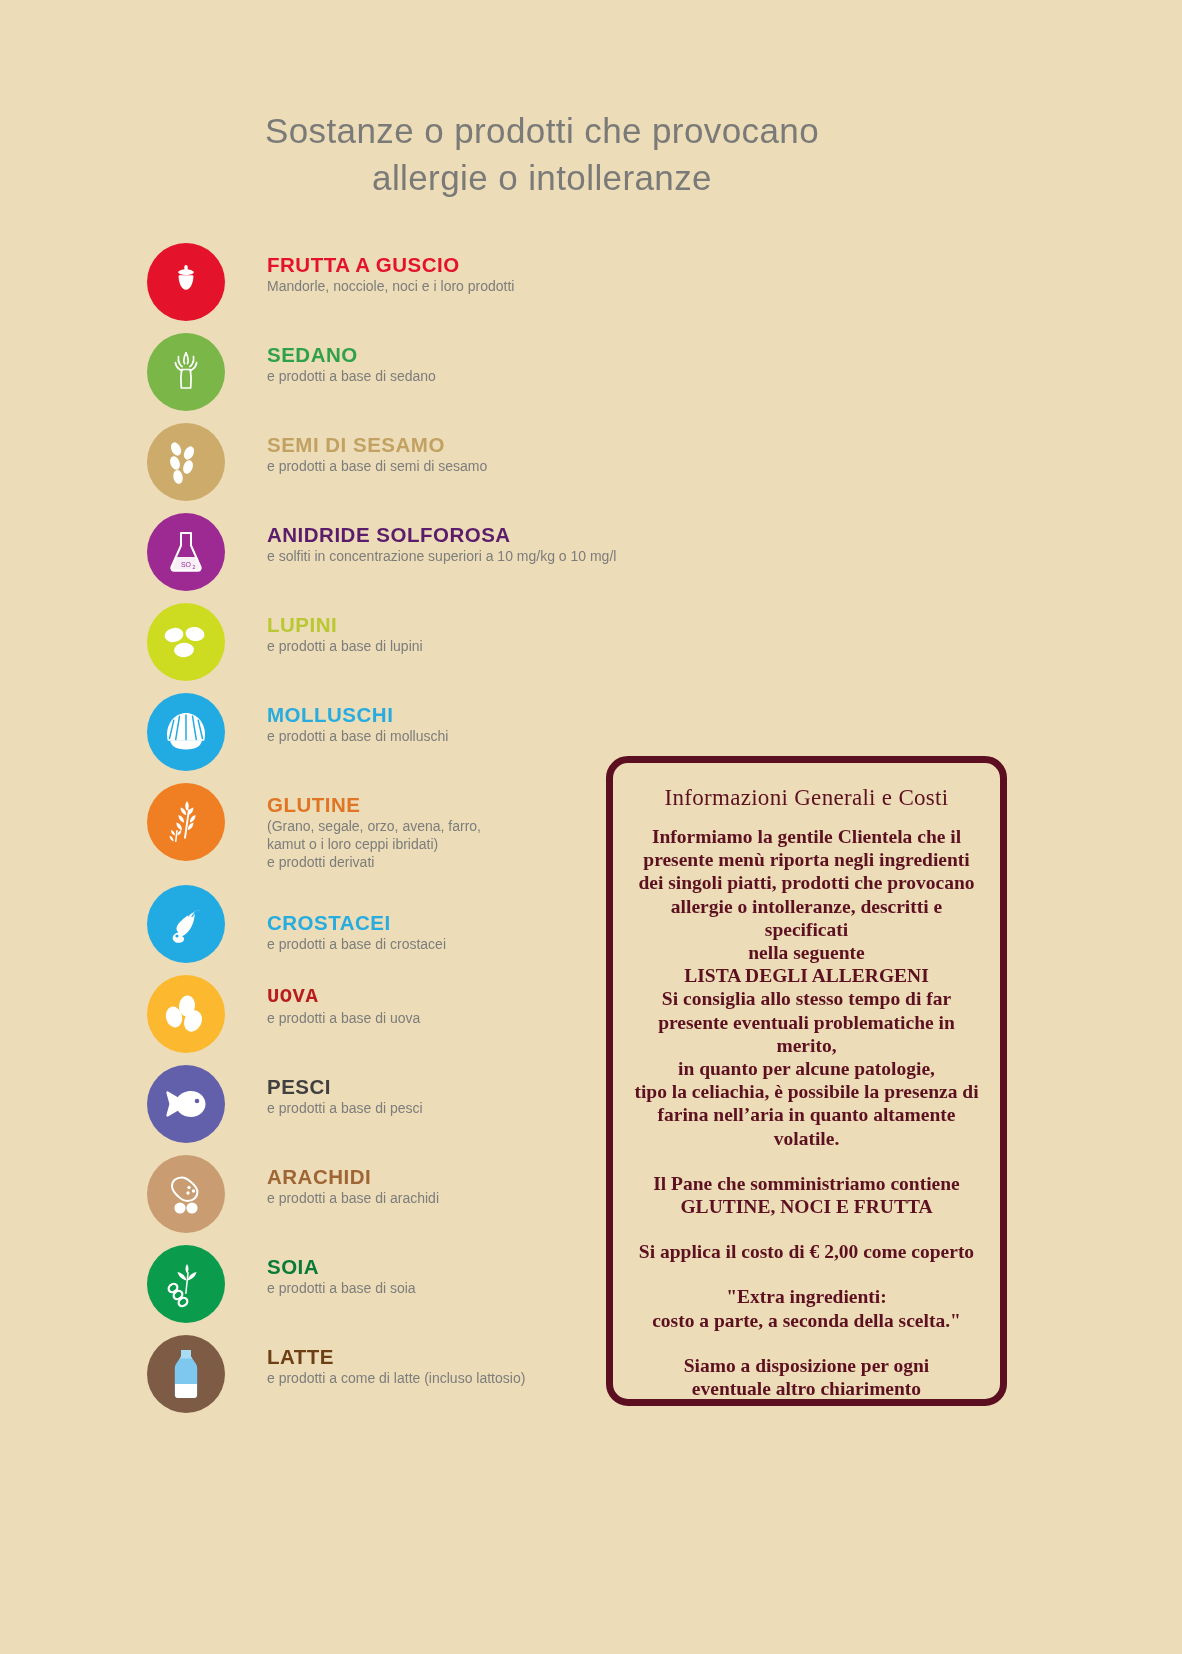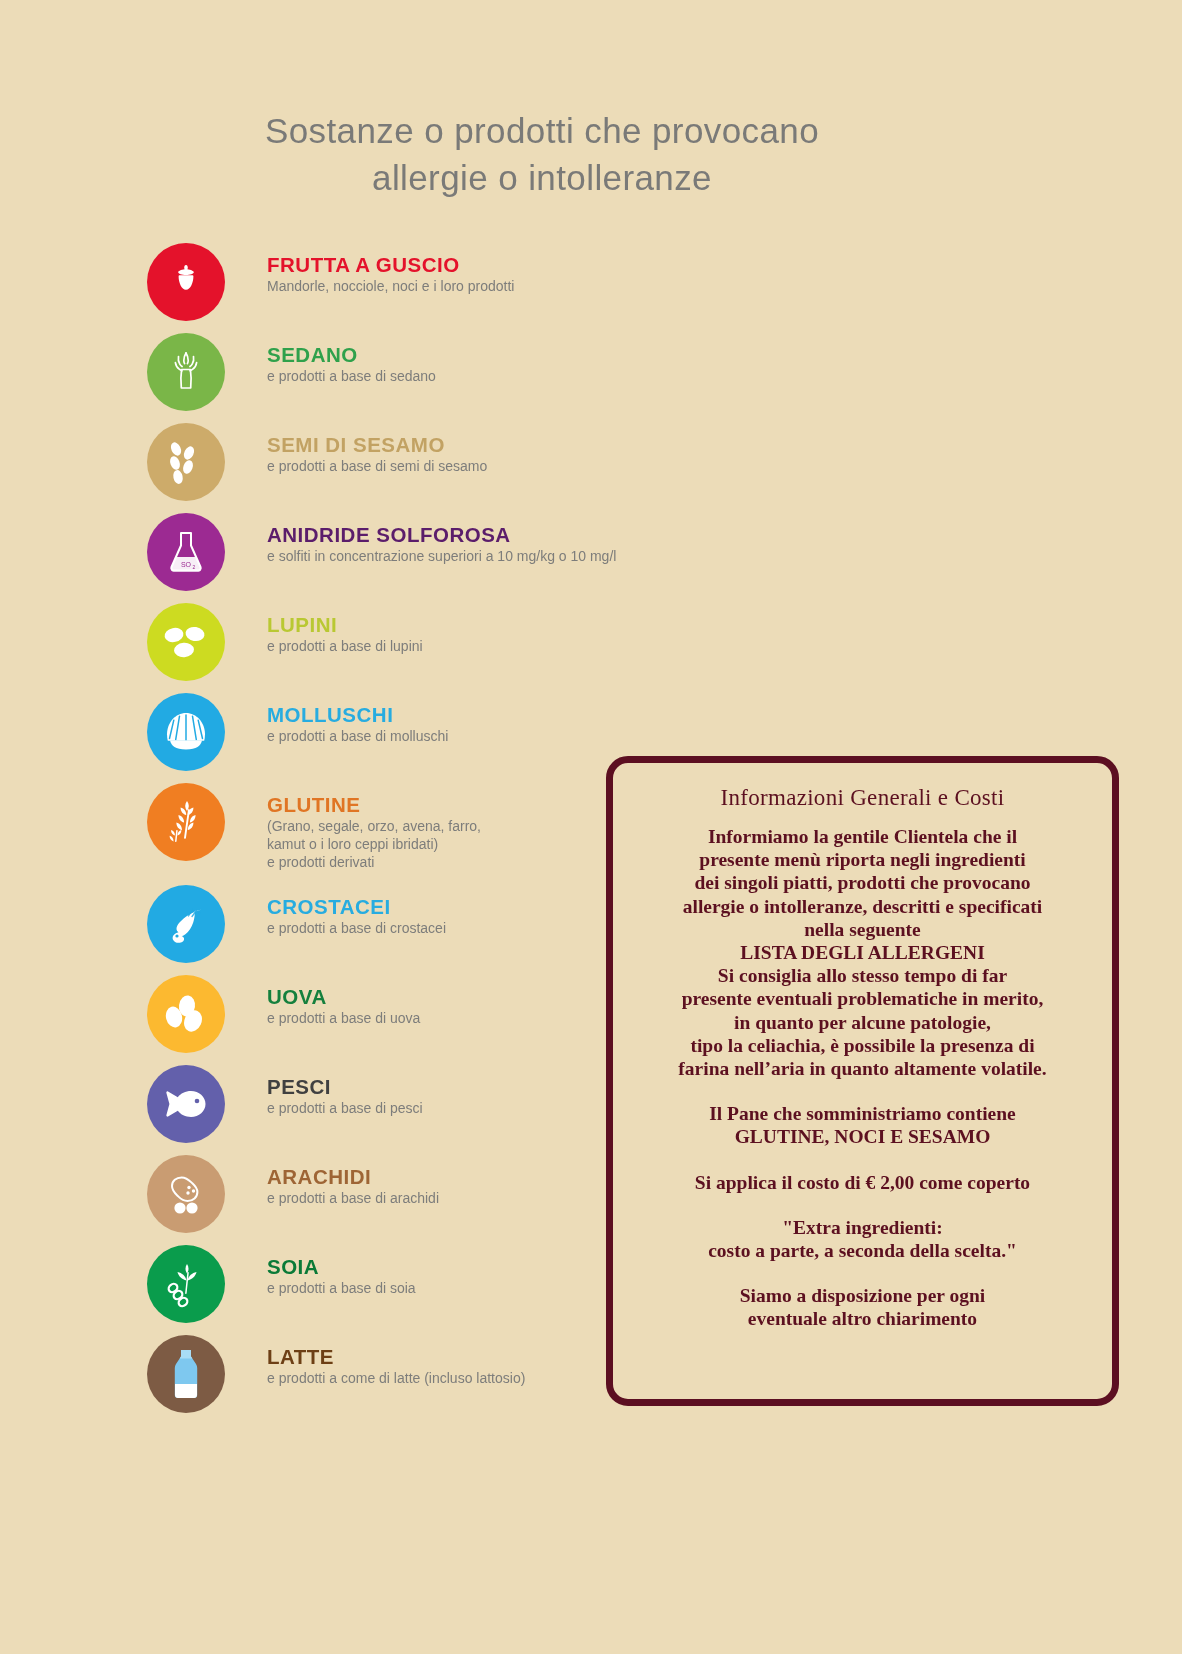--- a/index.html
+++ b/index.html
@@ -75,21 +75,21 @@
     font-weight: 400;
     margin-top: 1px;
     white-space: pre-line;
   }
 
   
   #info-panel {
     position: absolute;
     left: 606px;
     top: 756px;
-    width: 513px;
+    width: 401px;
     height: 650px;
     box-sizing: border-box;
     border: 7px solid #5c0f21;
     border-radius: 22px;
     padding: 16px 18px 10px 18px;
     text-align: center;
     font-family: "Liberation Serif", serif;
     color: #5c1020;
   }
   #info-panel-heading {
@@ -246,36 +246,36 @@
         <path d="M44 7c-5 .5-10.5 2.5-15.5 5.5-4 2.4-7.5 5.2-10 8-1.9 2.1-3 4.3-3 6.3 0 1.6.7 2.8 2 3.4-2 .6-3.5 1.4-4.5 2.5-1.3 1.4-1.7 3.1-1.1 4.7.8 2 3 3.4 5.8 3.4 3 0 5.4-1.6 5.4-3.8 0-1.4-1-2.5-2.5-2.7 1.3-.4 2.6-1.1 3.8-2 3.5-2.6 6.2-6.8 7.8-11.8 1.3-4 1.8-8.3 1.5-11.6z" fill="white"></path>
         <g stroke="#22aae3" stroke-width="1.3" stroke-linecap="round" opacity="0.85">
           <path d="M39 10.5l-4 5.5"></path>
             <path d="M35.5 8.5l-4.5 6"></path>
             <path d="M32 7.5l-4.5 6.5"></path>
         </g>
         <circle cx="16" cy="34" r="1.6" fill="#22aae3"></circle>
       </svg>
       </div>
       <div class="allergen-text">
-        <div class="allergen-name" style="color: rgb(39, 172, 224);">CROSTACEI</div>
+        <div class="allergen-name" style="color: rgb(39, 172, 224); margin-top: 16px;">CROSTACEI</div>
         <div class="allergen-desc">e prodotti a base di crostacei</div>
       </div>
     </div>
     <div class="allergen-row">
       <div class="allergen-icon" style="background: rgb(252, 185, 48);">
         <svg width="48" height="42" viewBox="0 0 48 42">
         <g fill="white">
           <ellipse cx="12" cy="24" rx="8" ry="10.5" transform="rotate(-14 12 24)"></ellipse>
           <ellipse cx="25" cy="13" rx="8" ry="10.5" transform="rotate(8 25 13)"></ellipse>
           <ellipse cx="31" cy="28" rx="8.5" ry="11" transform="rotate(24 31 28)"></ellipse>
         </g>
       </svg>
       </div>
       <div class="allergen-text">
-        <div class="allergen-name" style="color: #15803d;">UOVA</div>
+        <div class="allergen-name" style="color: #b91c1c; font-family: Liberation Mono, monospace;">UOVA</div>
         <div class="allergen-desc">e prodotti a base di uova</div>
       </div>
     </div>
     <div class="allergen-row">
       <div class="allergen-icon" style="background: rgb(99, 96, 171);">
         <svg width="50" height="32" viewBox="0 0 50 32">
         <path d="M30 3c8 0 14.5 5.8 14.5 13S38 29 30 29c-5.5 0-10.4-2.4-13.2-6.2L7 28.5c-.9.5-1.9-.4-1.6-1.4l3-11.1-3-11.1c-.3-1 .7-1.9 1.6-1.4l9.8 5.7C19.6 5.4 24.5 3 30 3z" fill="white"></path>
         <circle cx="36" cy="13" r="2.3" fill="#6360ab"></circle>
       </svg>
       </div>
@@ -348,21 +348,21 @@
 allergie o intolleranze, descritti e specificati
 nella seguente
 LISTA DEGLI ALLERGENI
 Si consiglia allo stesso tempo di far
 presente eventuali problematiche in merito,
 in quanto per alcune patologie,
 tipo la celiachia, è possibile la presenza di
 farina nell’aria in quanto altamente volatile.</p>
   <div class="info-spacer"></div>
   <p class="info-block">Il Pane che somministriamo contiene
-GLUTINE, NOCI E SESAMO</p>
+GLUTINE, NOCI E FRUTTA</p>
   <div class="info-spacer"></div>
   <p class="info-block">Si applica il costo di € 2,00 come coperto</p>
   <div class="info-spacer"></div>
   <p class="info-block">"Extra ingredienti:
 costo a parte, a seconda della scelta."</p>
   <div class="info-spacer"></div>
   <p class="info-block">Siamo a disposizione per ogni
 eventuale altro chiarimento</p>
 </div>
 

